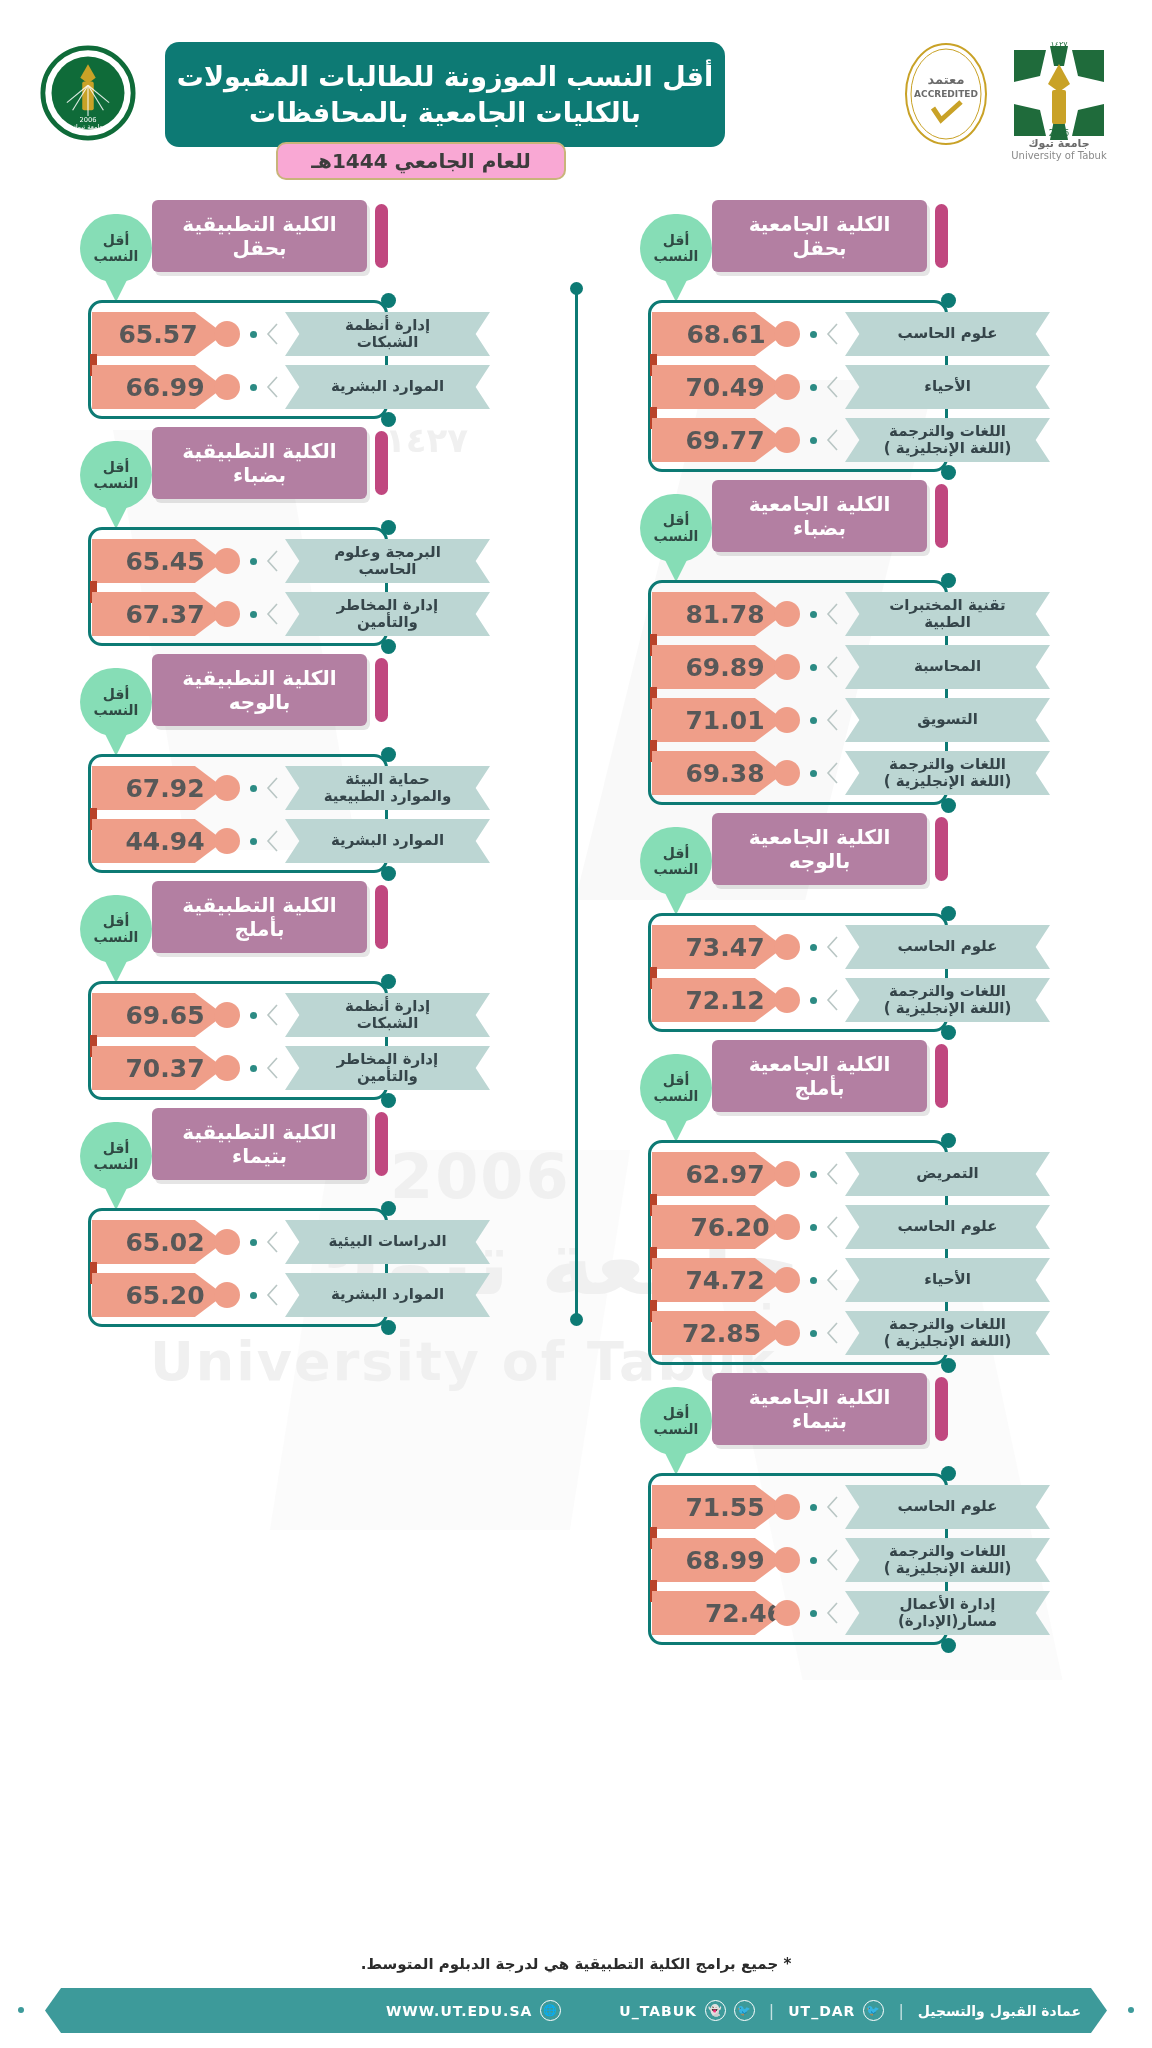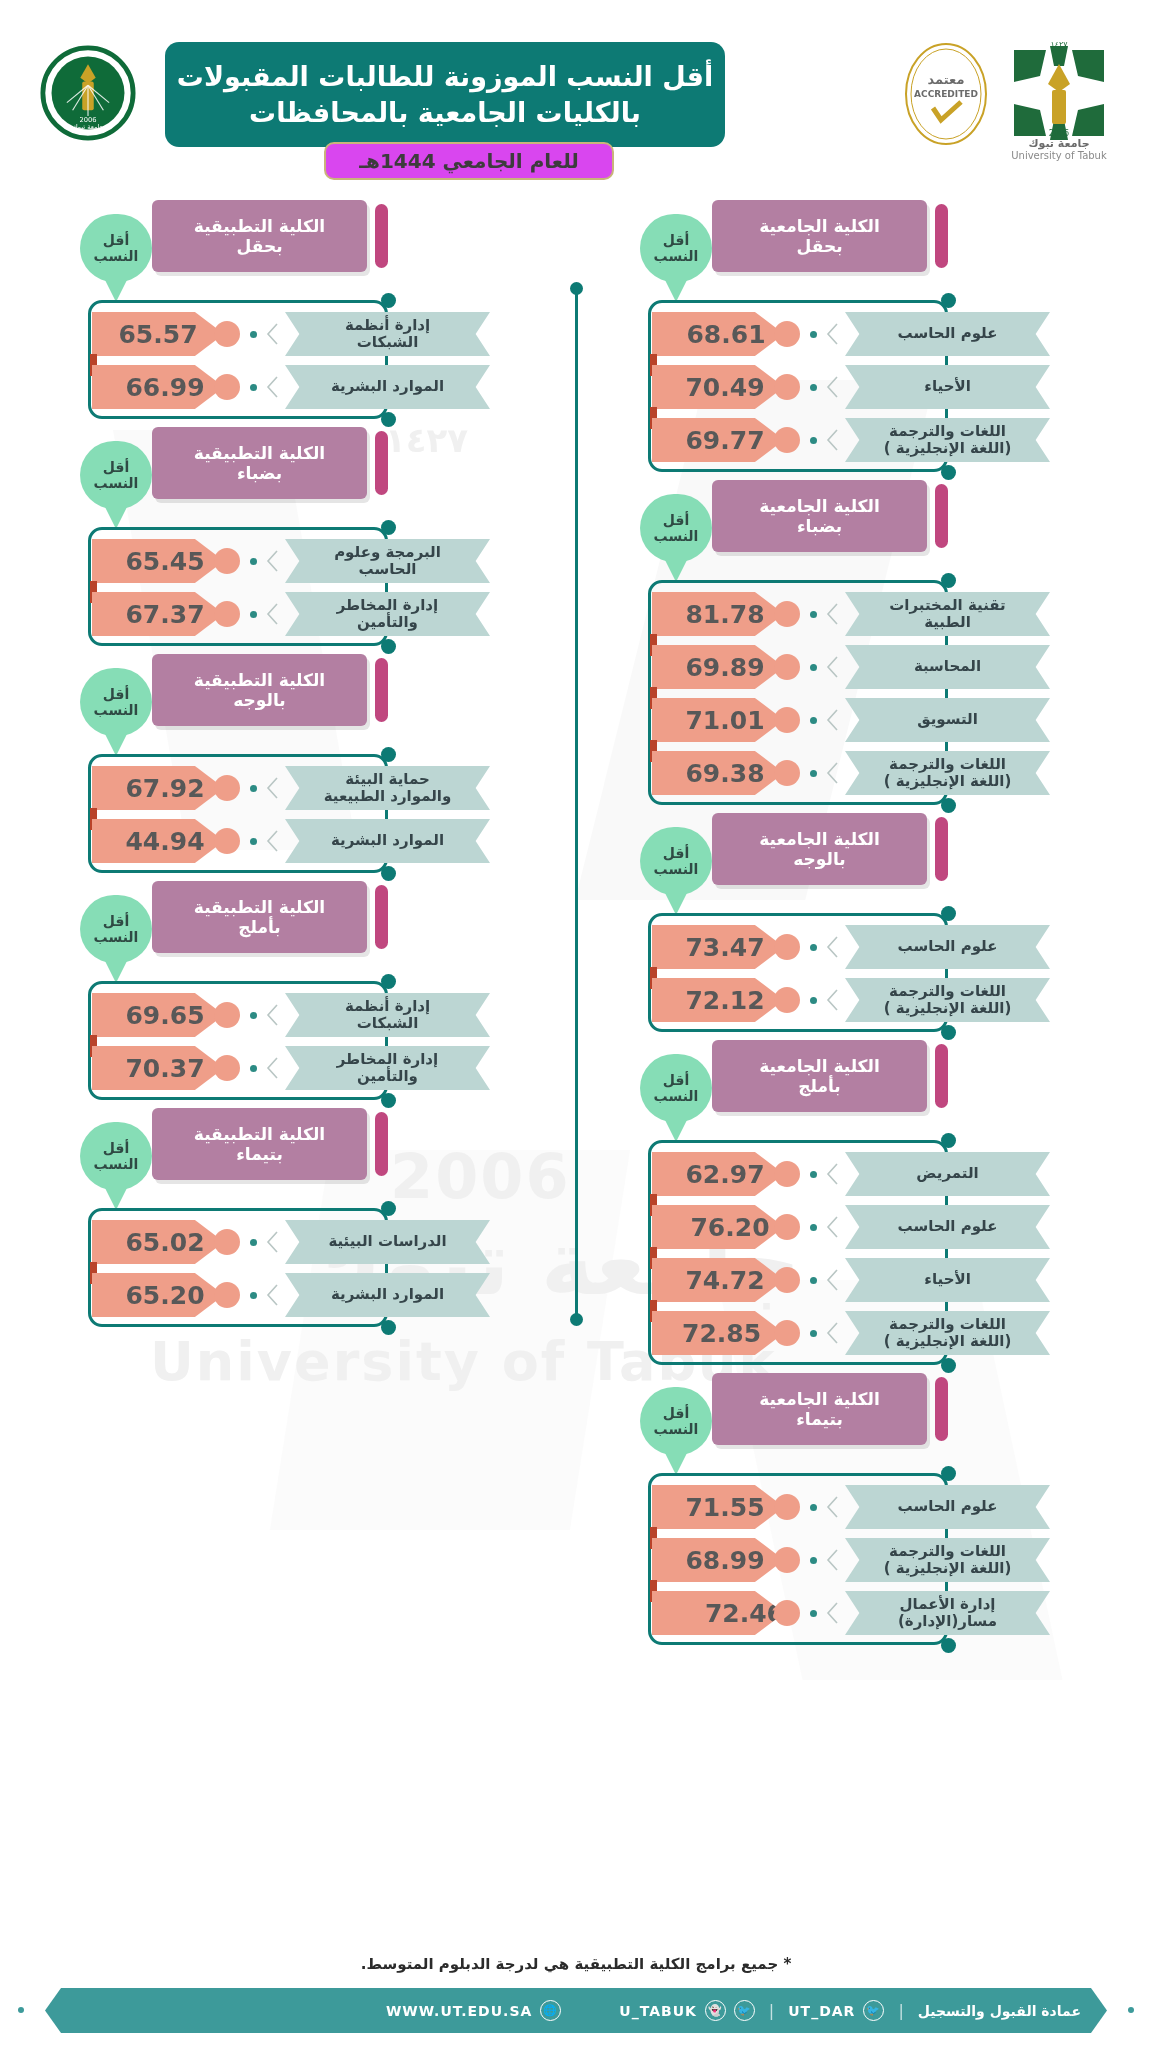--- a/index.html
+++ b/index.html
@@ -22,22 +22,22 @@
   #header-bar .hl {
     color:#ffffff; font-size:27px; font-weight:bold; line-height:1.30;
     text-align:center; white-space:nowrap;
   }
   #logo-left { position:absolute; left:40px; top:45px; width:96px; height:96px; }
   #accredit-seal { position:absolute; left:903px; top:42px; width:86px; height:104px; }
   #logo-right { position:absolute; left:1000px; top:36px; width:118px; height:118px; }
 
   #subtitle-box {
     position:absolute; left:276px; top:142px; width:290px; height:38px;
-    border:2px solid #c9b47a; border-radius:10px; background:#d946ef;
-    display:flex; align-items:center; justify-content:center;margin-left:48px;
+    border:2px solid #c9b47a; border-radius:10px; background:#f9a8d4;
+    display:flex; align-items:center; justify-content:center;
   }
   #subtitle-box span { color:#3c3c3c; font-size:20px; font-weight:bold; white-space:nowrap; }
 
   
   #divider { position:absolute; left:575px; top:285px; width:3px; height:1035px; background:#0d7a74; }
   .divider-dot { position:absolute; width:13px; height:13px; border-radius:50%; background:#0d7a74; left:570px; }
 
   
   .column { position:absolute; top:200px; width:450px; }
   #col-right { left:640px; }
@@ -47,21 +47,21 @@
   .card { position:relative; margin-bottom:18px; }
 
   .card-head { position:relative; height:72px; }
   .title-pill {
     position:absolute; top:0; height:72px;
     background:#b37fa2; border-radius:6px;
     display:flex; flex-direction:column; align-items:center; justify-content:center;
     box-shadow: 3px 4px 0 rgba(0,0,0,0.10);
   }
   .title-pill .tl {
-    color:#ffffff; font-size:17px; font-weight:bold; line-height:1.20; white-space:nowrap;
+    color:#ffffff; font-size:20px; font-weight:bold; line-height:1.20; white-space:nowrap;
   }
   .title-accent {
     position:absolute; top:4px; width:13px; height:64px;
     background:#c0477f; border-radius:7px;
   }
 
   
   .badge {
     position:absolute; width:72px; height:68px;
     background:#86ddb6; border-radius:36px 36px 36px 36px;

